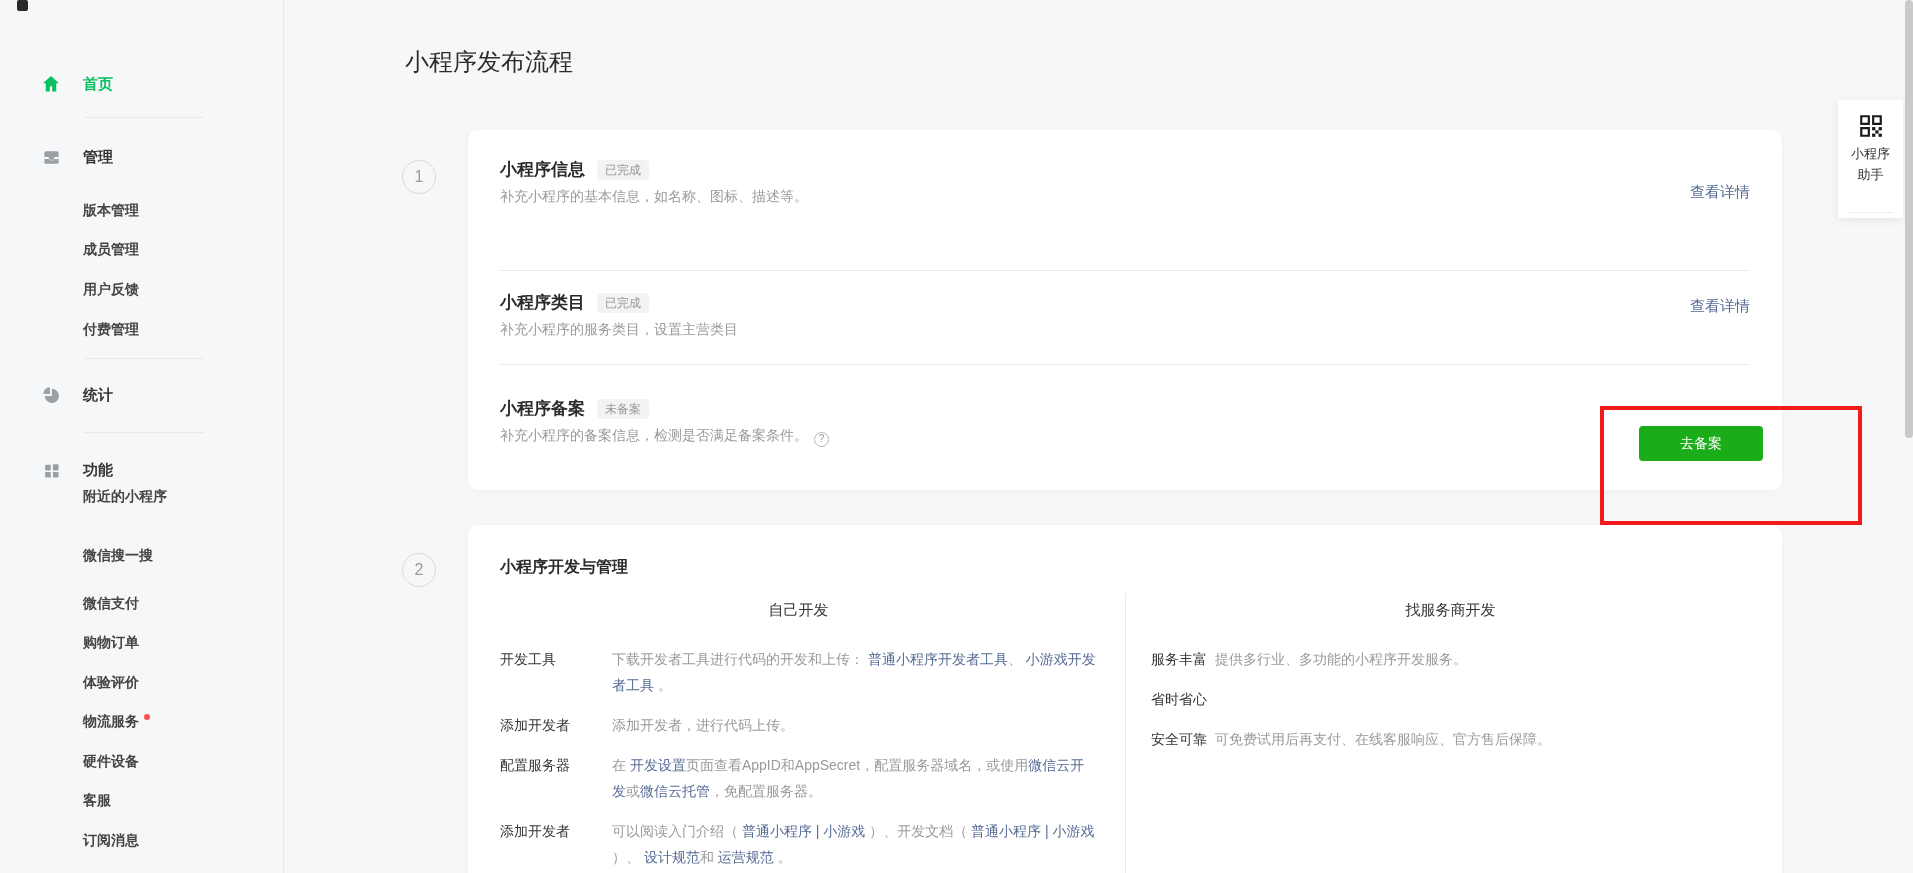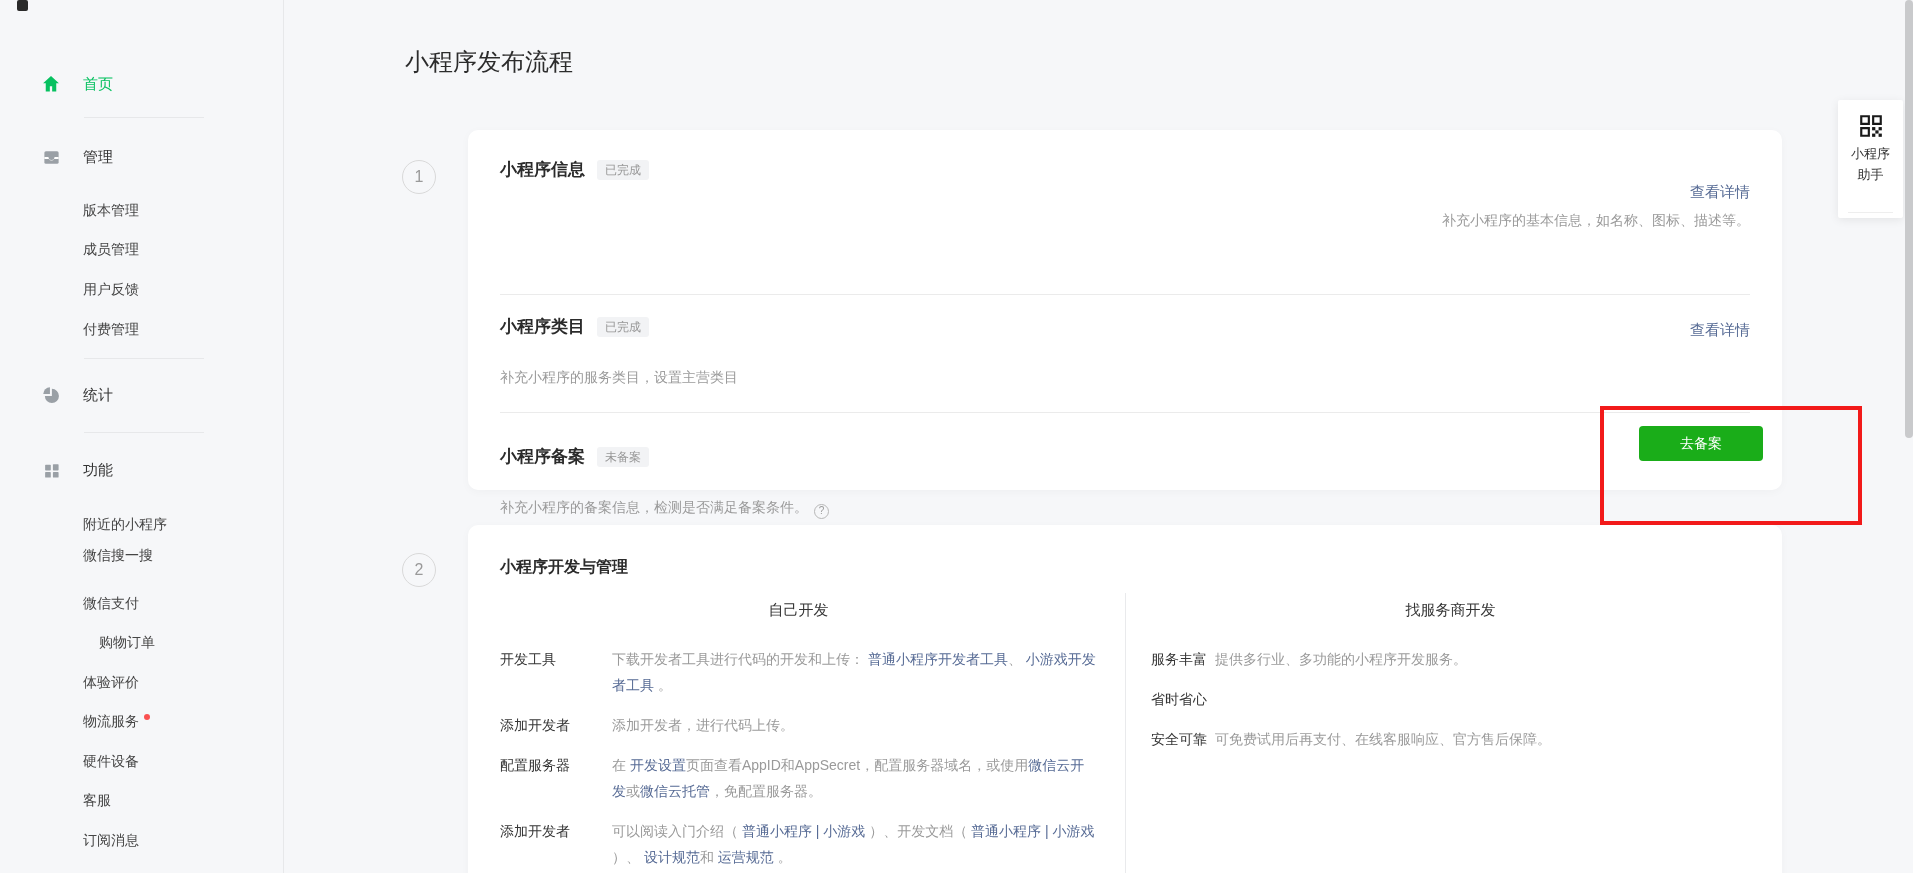--- a/index.html
+++ b/index.html
@@ -8,45 +8,45 @@
   }
   *{margin:0;padding:0;box-sizing:border-box;}
   html,body{width:1913px;height:873px;overflow:hidden;}
   body{font-family:"Liberation Sans","DejaVu Sans",sans-serif;background:#f6f7f9;color:var(--txt);}
   .app{position:relative;width:1913px;height:873px;}
 
   
   .corner-mark{position:absolute;left:17px;top:0;width:11px;height:11px;background:#2a2a2a;border-radius:2px;}
 
   
-  .sidebar{position:absolute;left:0;top:0;width:284px;height:873px;border-right:1px solid #e7e8ea;}
+  .sidebar{position:absolute;left:0;top:0;width:284px;height:873px;border-right:1px solid #e7e8ea;font-weight:bold;}
   .nav-row{position:absolute;left:0;width:283px;height:26px;display:flex;align-items:center;cursor:pointer;}
   .nav-row .nicon{position:absolute;left:41px;width:20px;height:20px;display:flex;align-items:center;justify-content:center;}
   .nav-row .nlabel{position:absolute;left:83px;font-size:15px;color:var(--txt);}
   .nav-row.active .nlabel{color:var(--accent);}
   .nav-sub{position:absolute;left:83px;height:20px;font-size:14px;color:var(--sub);cursor:pointer;display:flex;align-items:center;}
   .nav-div{position:absolute;left:84px;width:120px;border-top:1px solid #e7e8ea;}
   .reddot{display:inline-block;width:6px;height:6px;border-radius:50%;background:var(--dot);margin:-10px 0 0 5px;vertical-align:top;}
 
   
   .page-title{position:absolute;left:405px;top:44px;font-size:24px;line-height:36px;color:#2c2c2c;font-weight:400;}
   .step-circle{position:absolute;left:402px;width:34px;height:34px;border:1px solid #d9d9d9;border-radius:50%;
     color:#9a9a9a;font-size:16px;display:flex;align-items:center;justify-content:center;background:transparent;}
   .circle-1{top:160px;} .circle-2{top:553px;}
 
   .card{position:absolute;left:468px;width:1314px;background:#fff;border-radius:10px;box-shadow:0 2px 10px rgba(0,0,0,0.03);}
   .card1{top:130px;height:360px;padding:0 32px;}
   .card2{top:525px;height:400px;padding:0 32px;}
 
   .s1-row{position:relative;}
   .s1-row + .s1-row{border-top:1px solid var(--line);}
-  .r1{padding:28px 0 64px;text-align:right;} .r2{padding:20px 0 25px;} .r3{padding:32px 0 25px;}
+  .r1{padding:28px 0 64px;} .r2{padding:20px 0 25px;} .r3{padding:32px 0 25px;}
   .row-title{font-size:17px;font-weight:700;color:#2b2b2b;line-height:24px;display:flex;align-items:center;}
   .badge{margin-left:12px;font-size:12px;font-weight:400;color:#979797;background:#f2f3f5;border-radius:3px;padding:3px 8px;line-height:14px;}
-  .row-desc{margin-top:28px;font-size:14px;line-height:20px;color:var(--gray);}
+  .row-desc{margin-top:4px;font-size:14px;line-height:20px;color:var(--gray);}
   .detail-link{position:absolute;right:0;font-size:15px;color:var(--link);cursor:pointer;}
   .r1 .detail-link{top:53px;} .r2 .detail-link{top:26px;}
   .qmark{display:inline-flex;align-items:center;justify-content:center;width:15px;height:15px;border:1px solid #b7b7b7;
     border-radius:50%;font-size:10px;color:#9a9a9a;margin-left:6px;vertical-align:-2px;}
 
   .go-beian{position:absolute;left:1639px;top:426px;width:124px;height:35px;background:var(--btn);color:#fff;
     border:none;border-radius:4px;font-size:14px;cursor:pointer;z-index:5;font-family:inherit;}
   .annotation{position:absolute;left:1600px;top:406px;width:262px;height:119px;border:4px solid var(--red);z-index:6;pointer-events:none;}
 
   .card2-title{padding-top:30px;font-size:16px;font-weight:700;color:#2b2b2b;line-height:24px;}
@@ -132,30 +132,30 @@
       <span class="nicon">
         <svg viewBox="0 0 24 24" width="17" height="17" fill="#9aa0a6">
             <rect x="3" y="4" width="8" height="8" rx="1"></rect>
             <rect x="14" y="3" width="8" height="9" rx="1"></rect>
             <rect x="3" y="14" width="8" height="8" rx="1"></rect>
             <rect x="14" y="14" width="8" height="8" rx="1"></rect>
           </svg>
       </span>
       <span class="nlabel">功能</span>
     </div>
-    <div class="nav-sub" style="top:515px;">
+    <div class="nav-sub" style="top:487px;">
         <span>附近的小程序</span>
       </div>
     <div class="nav-sub" style="top:546px;">
         <span>微信搜一搜</span>
       </div>
     <div class="nav-sub" style="top:594px;">
         <span>微信支付</span>
       </div>
-    <div class="nav-sub" style="top:633px;margin-left:16px;">
+    <div class="nav-sub" style="top:633px;">
         <span>购物订单</span>
       </div>
     <div class="nav-sub" style="top:673px;">
         <span>体验评价</span>
       </div>
     <div class="nav-sub" style="top:712px;">
         <span>物流服务</span>
         <span class="reddot"></span>
       </div>
     <div class="nav-sub" style="top:752px;">

